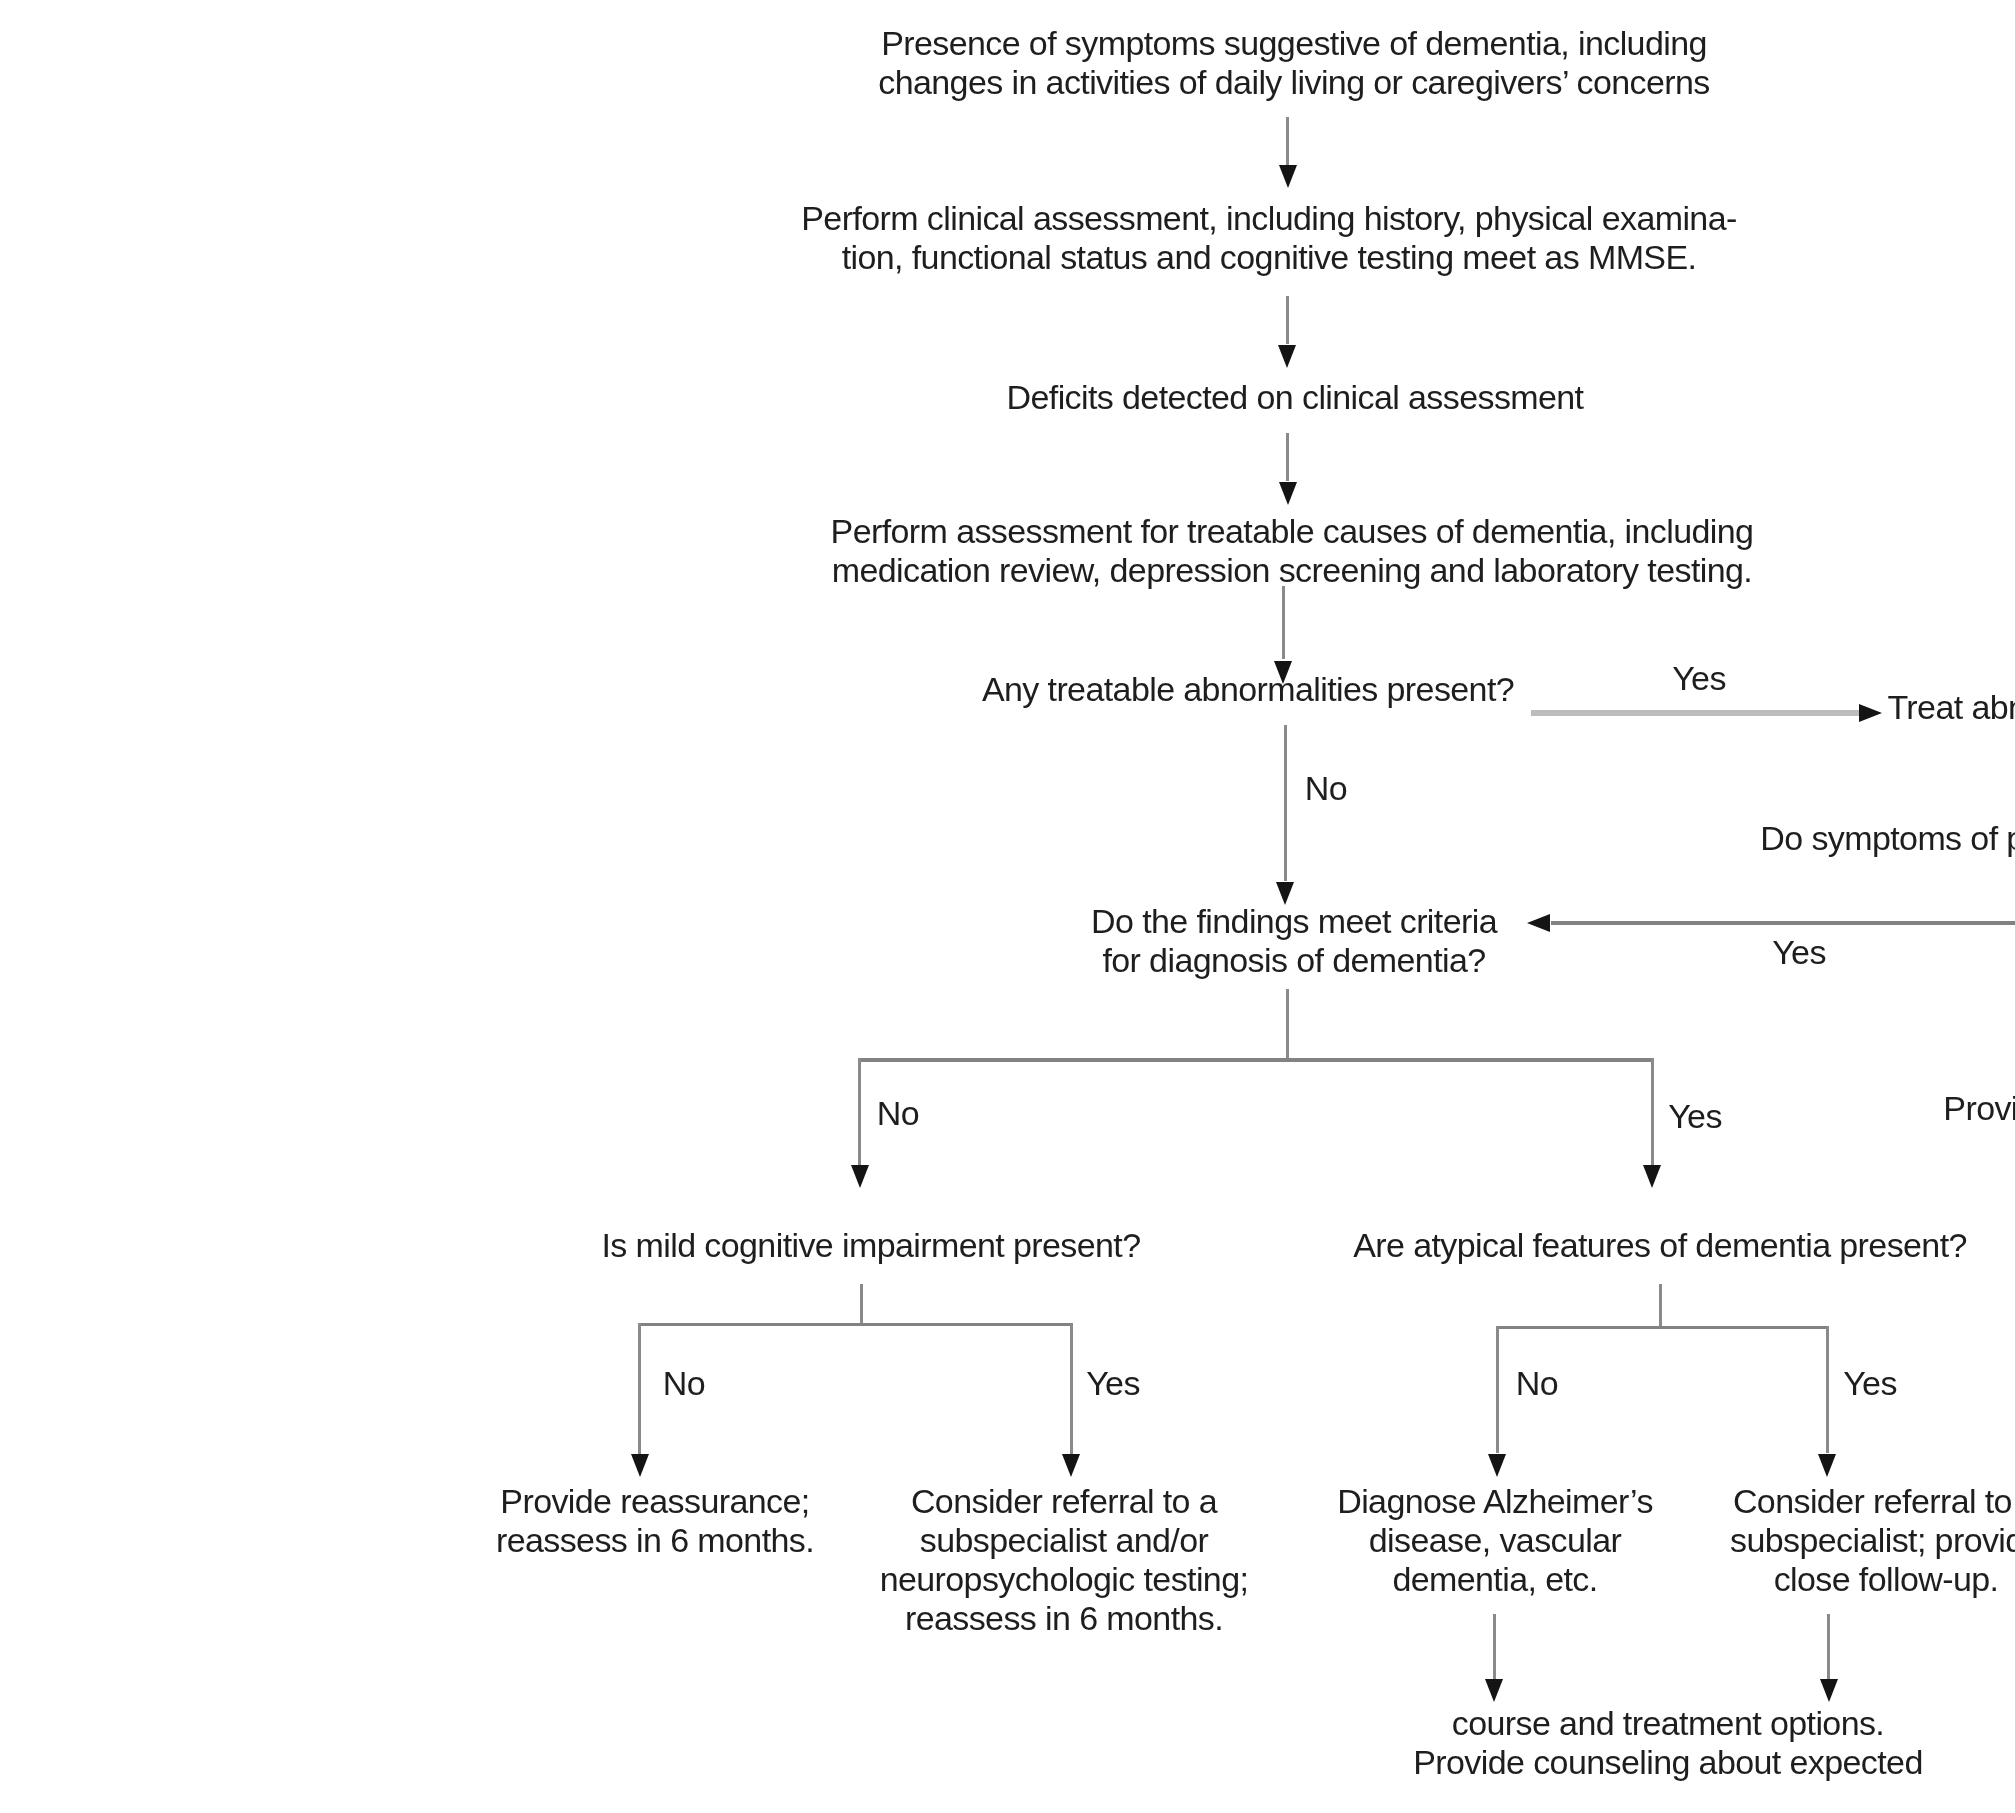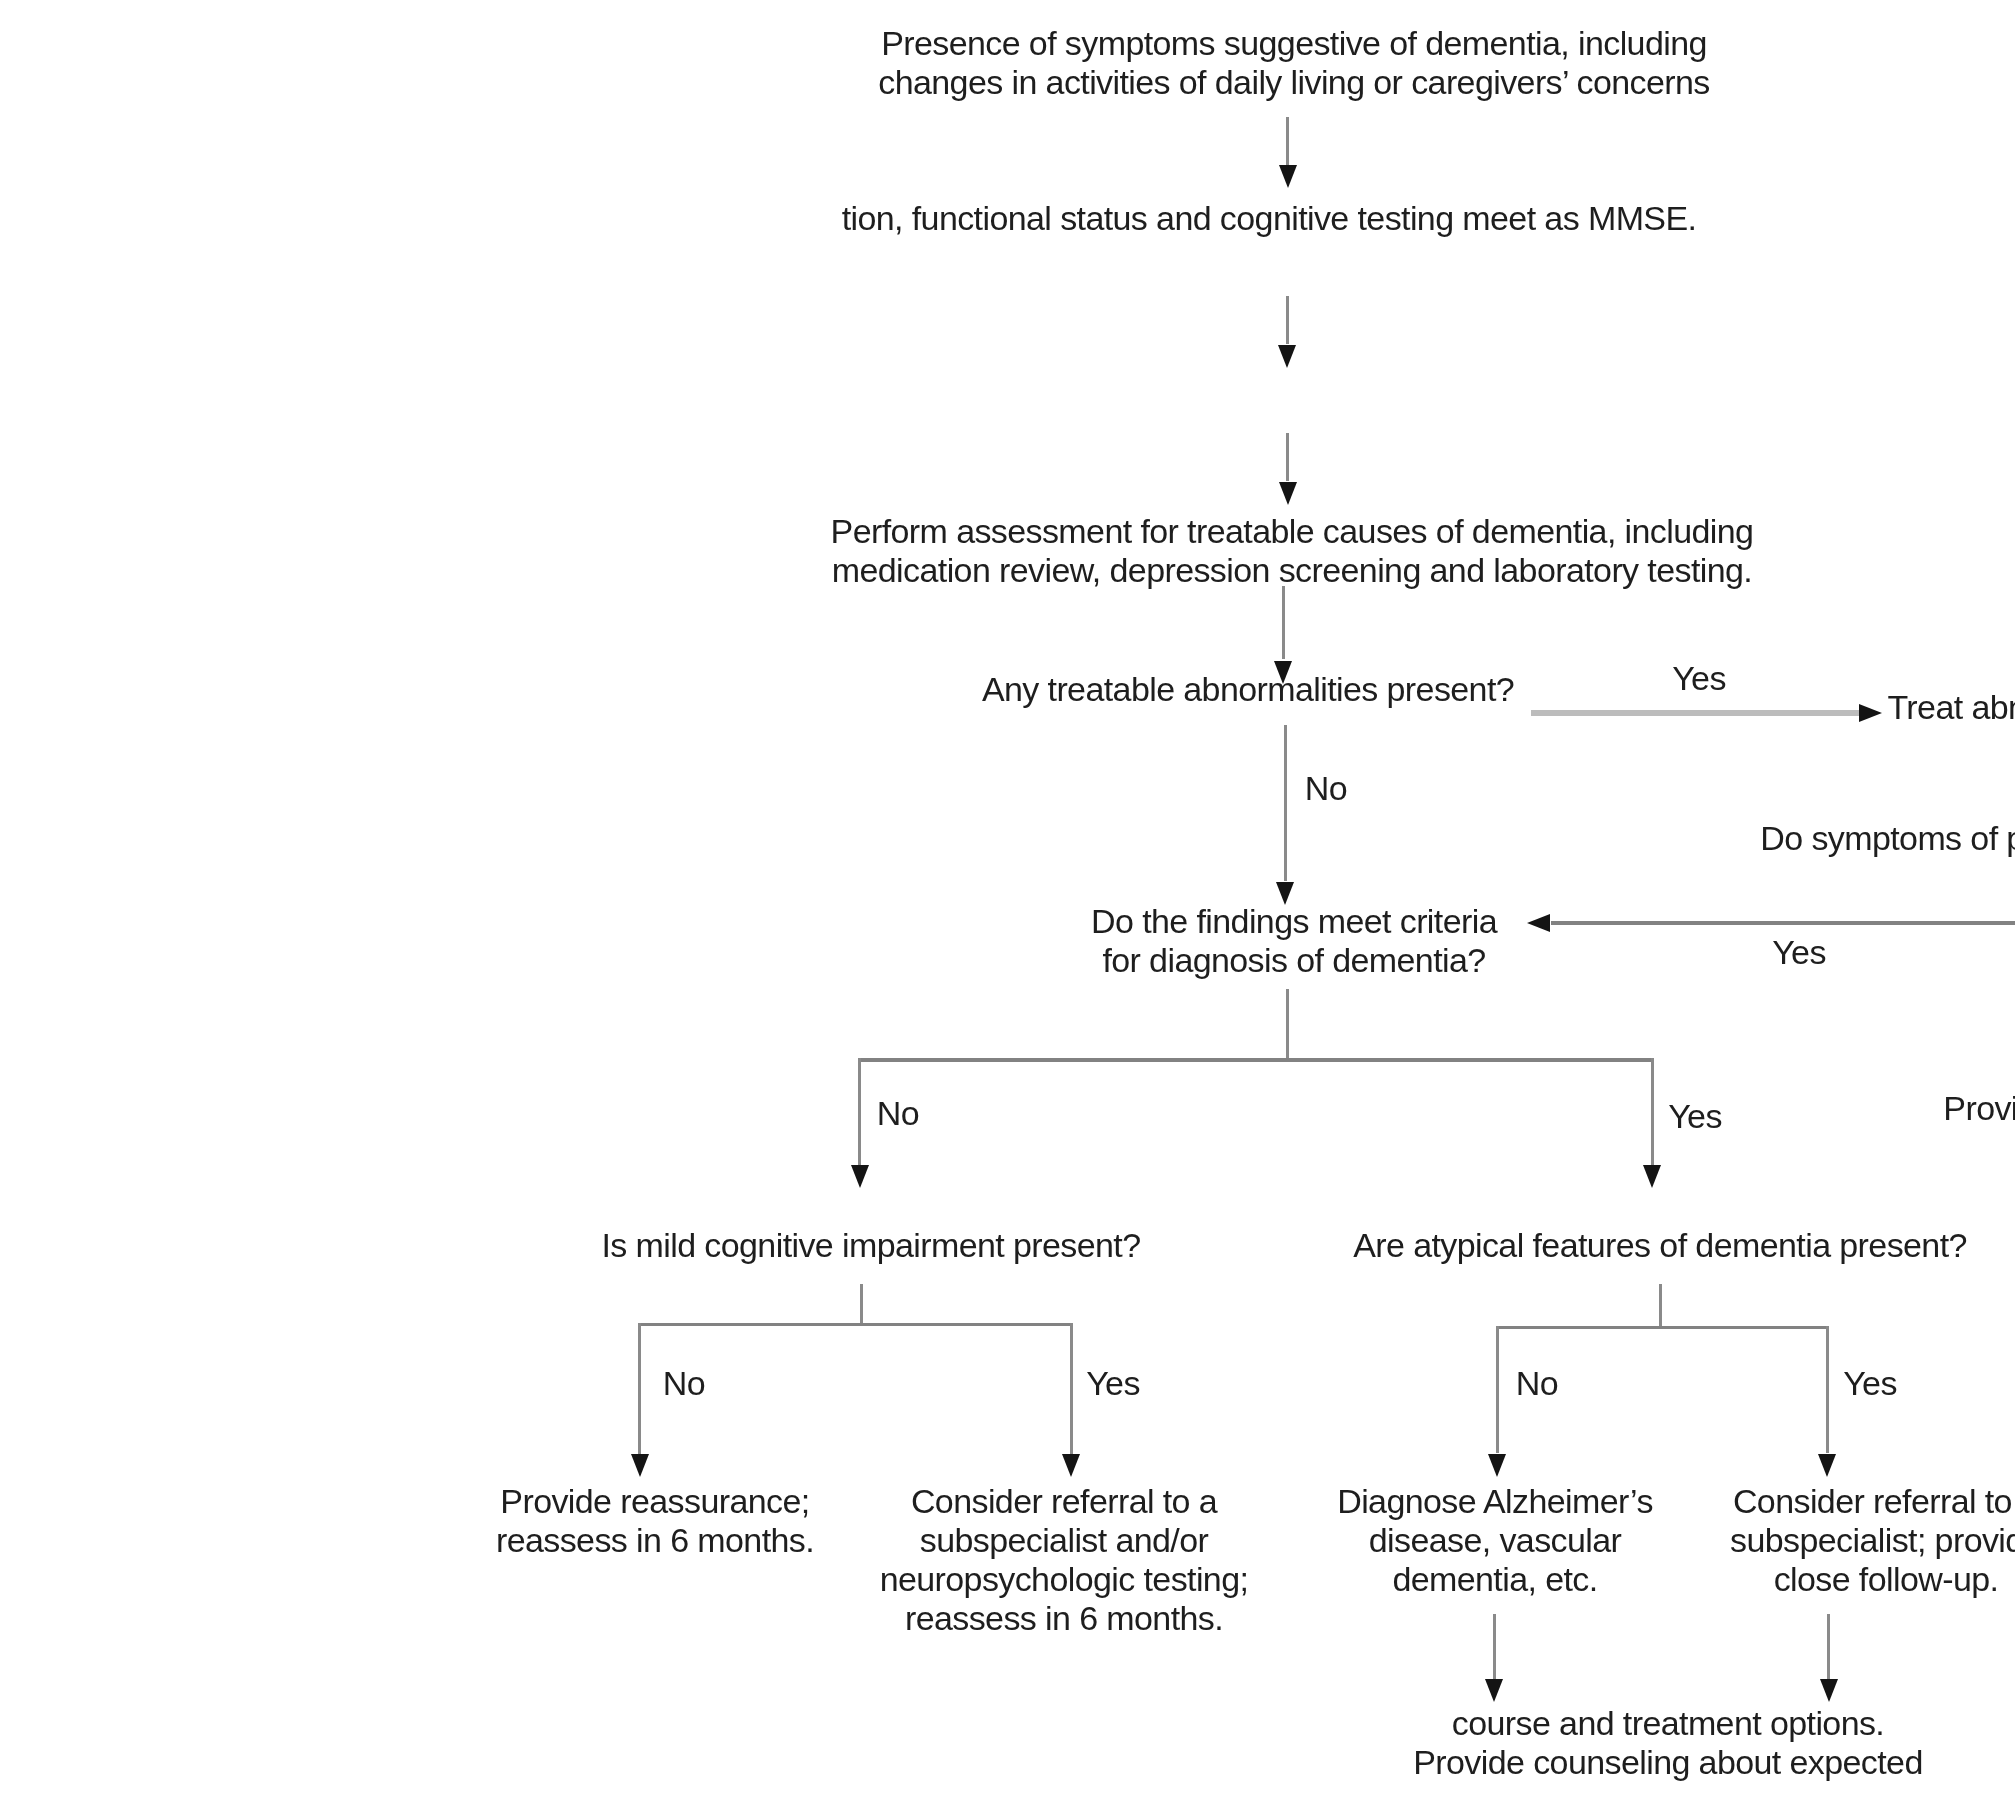--- a/index.html
+++ b/index.html
@@ -36,21 +36,25 @@
 </head>
 <body>
 
 <div id="canvas">
 
   <div class="node" style="left:1294px;top:24px">
     <div>Presence of symptoms suggestive of dementia, including</div>
     <div>changes in activities of daily living or caregivers’ concerns</div>
   </div>
   <div class="node" style="left:1269px;top:199px">
+    <div>Perform clinical assessment, including history, physical examina-</div>
     <div>tion, functional status and cognitive testing meet as MMSE.</div>
+  </div>
+  <div class="node" style="left:1295px;top:378px">
+    <div>Deficits detected on clinical assessment</div>
   </div>
   <div class="node" style="left:1292px;top:512px">
     <div>Perform assessment for treatable causes of dementia, including</div>
     <div>medication review, depression screening and laboratory testing.</div>
   </div>
   <div class="node" style="left:1248px;top:670px">
     <div>Any treatable abnormalities present?</div>
   </div>
   <div class="node" style="left:2133px;top:688px">
     <div>Treat abnormalities and reassess.</div>

